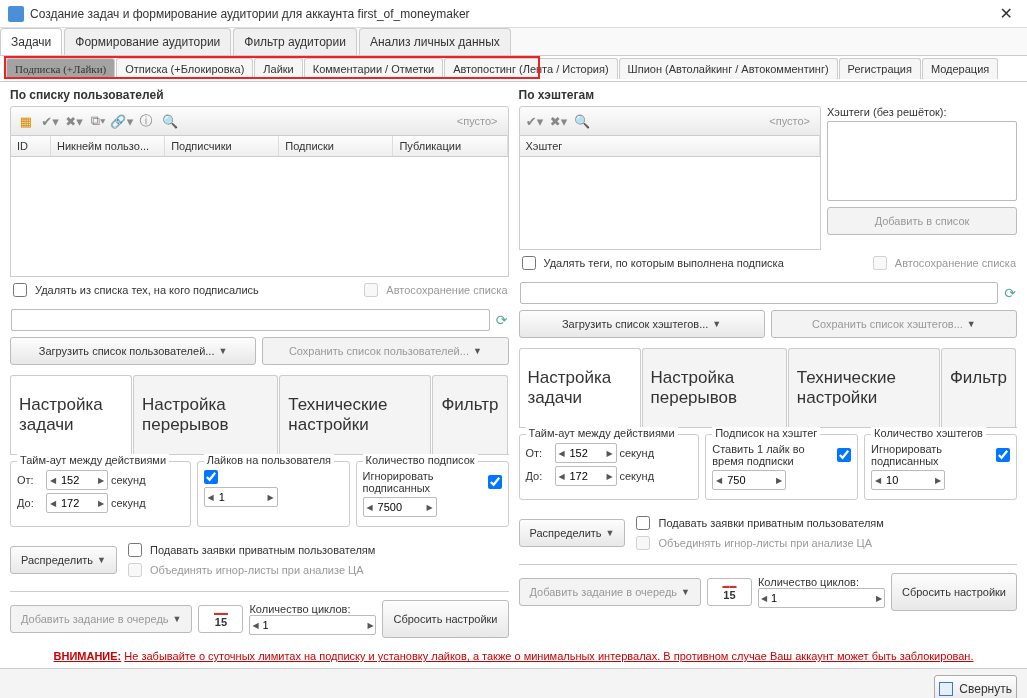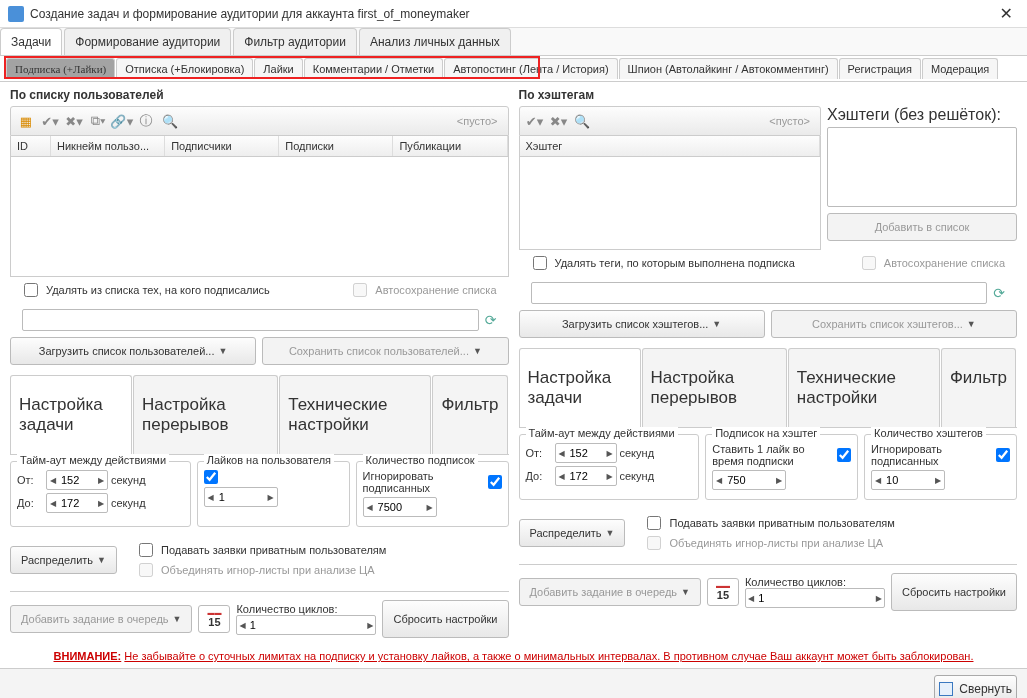--- a/index.html
+++ b/index.html
@@ -126,21 +126,21 @@
 .grid-body {
   height: 120px;
   border: 1px solid #ccc;
   border-top: none;
   background: #fff;
 }
 .row-line {
   display: flex;
   align-items: center;
   gap: 6px;
-  margin: 6px 12px;
+  margin: 6px 1px;
   font-size: 11px;
 }
 .row-line input[type=checkbox] { margin: 0 2px; }
 .row-line .spacer { flex: 1; }
 .input-group {
   display: flex; align-items: center;
   gap: 2px;
 }
 .input-group input {
   width: 100%;
@@ -220,33 +220,33 @@
   font-size: 11px; text-align: left; padding: 0 2px;
 }
 .chk { width: 14px; height: 14px; }
 .small-label { font-size: 11px; }
 .lower-row { display: flex; gap: 8px; align-items: center; margin-top: 10px; }
 .footer-row {
   display: flex; align-items: center; gap: 6px;
   border-top: 1px solid #ccc; margin-top: 8px; padding-top: 8px;
 }
 .cal-icon {
-  width: 32px; height: 28px;
+  width: 45px; height: 28px;
   border: 1px solid #bbb; border-radius: 3px;
   display: flex; flex-direction: column;
   align-items: center; justify-content: center;
   font-size: 9px;
 }
 .cal-icon .top { color: #c33; font-size: 7px; line-height: 6px;}
 .cal-icon .num { font-size: 11px; font-weight: bold; }
 .right-extra {
   display: flex; flex-direction: column;
   width: 190px; margin-left: 6px;
 }
-.right-extra .lbl { font-size: 16px; margin-bottom: 3px; }
+.right-extra .lbl { font-size: 11px; margin-bottom: 3px; }
 .right-extra textarea {
   height: 80px; border: 1px solid #bbb; border-radius: 2px;
   resize: none; font-size: 11px; padding: 2px;
 }
 .panel-right-top { display: flex; }
 .panel-right-top .leftcol { flex: 1; }
 .warning {
   text-align: center;
   font-size: 11px;
   color: #c00;

